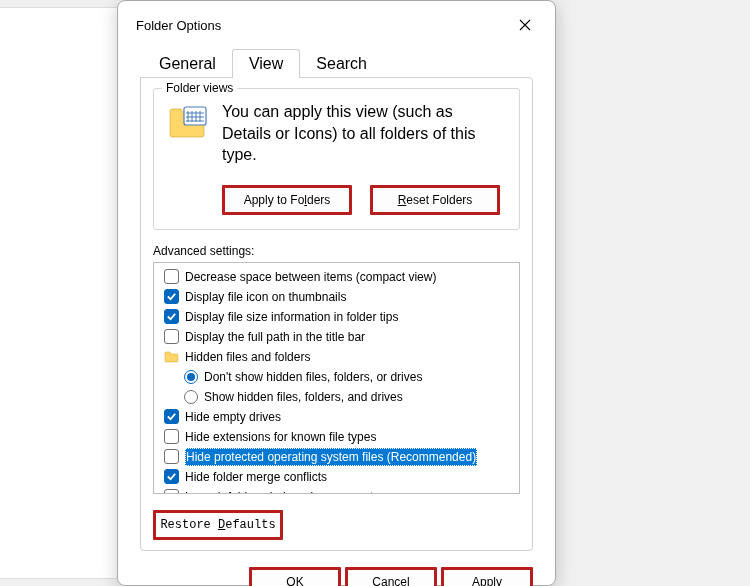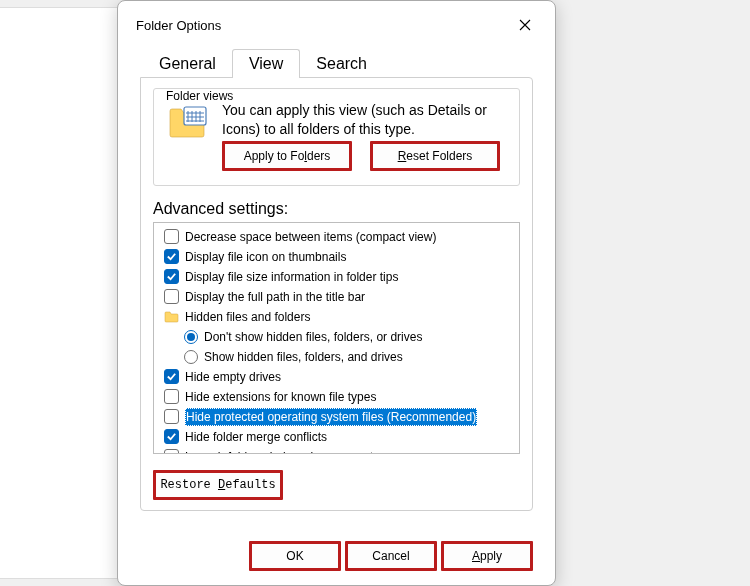--- a/index.html
+++ b/index.html
@@ -74,42 +74,41 @@
       border-radius: 3px;
       padding: 12px 14px 14px 14px;
       position: relative;
     }
     .groupbox-legend {
       position: absolute;
       top: -8px; left: 8px;
       background: #fff;
       padding: 0 4px;
       font-size: 12px;
-      margin-top: 8px;
     }
     .folder-views-row {
       display: flex;
       gap: 14px;
       align-items: flex-start;
     }
     .folder-icon-wrap { flex: 0 0 auto; padding-top:2px; }
     .folder-views-right { flex: 1; }
-    .folder-views-text { font-size: 14px; line-height: 1.35; margin-bottom: 2px; }
+    .folder-views-text { font-size: 16px; line-height: 1.35; margin-bottom: 19px; }
     .btn-row { display: flex; gap: 18px; }
     .win-btn {
       padding: 5px 0;
       min-width: 130px;
       font-size: 12px;
       border: 3px solid #b91c1c;
       background: #fdfdfd;
       border-radius: 1px;
       cursor: pointer;
       text-align: center;
     }
-    .adv-label { margin: 14px 12px 4px 12px; font-size: 16px; }
+    .adv-label { margin: 14px 12px 4px 12px; font-size: 12px; }
     .adv-list {
       margin: 0 12px 12px 12px;
       border: 1px solid #bdbdbd;
       background: #fff;
       height: 232px;
       overflow: hidden;
       position: relative;
     }
     .adv-scroll {
       position: absolute; inset: 0;

